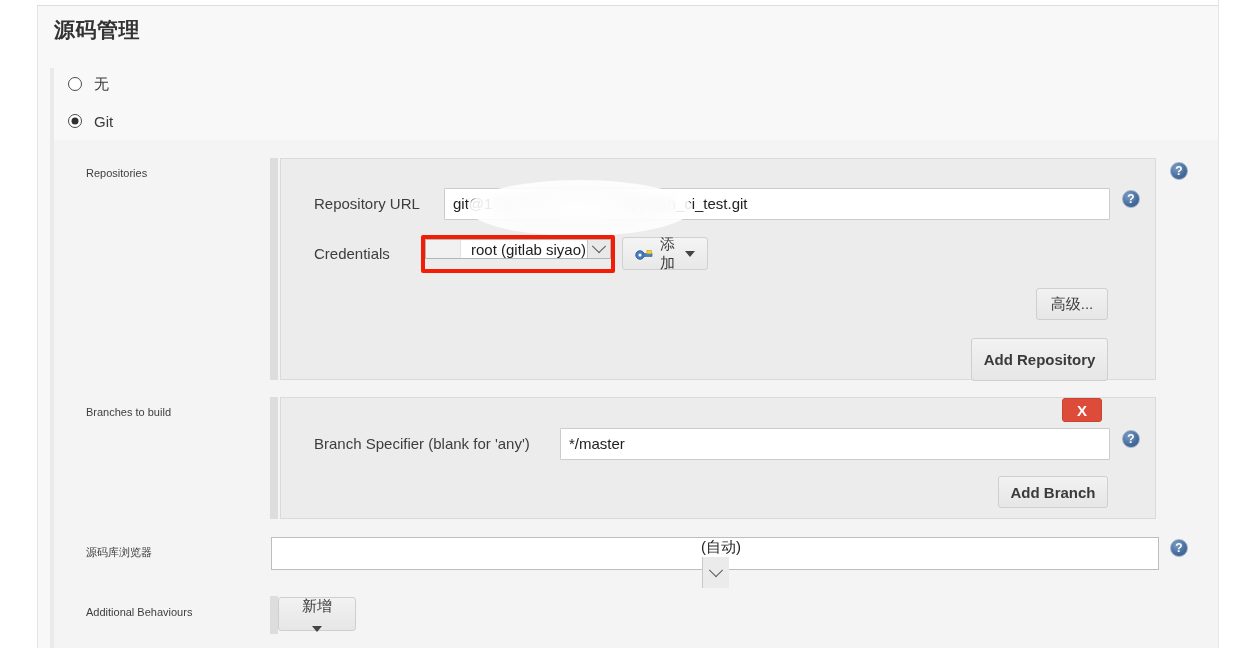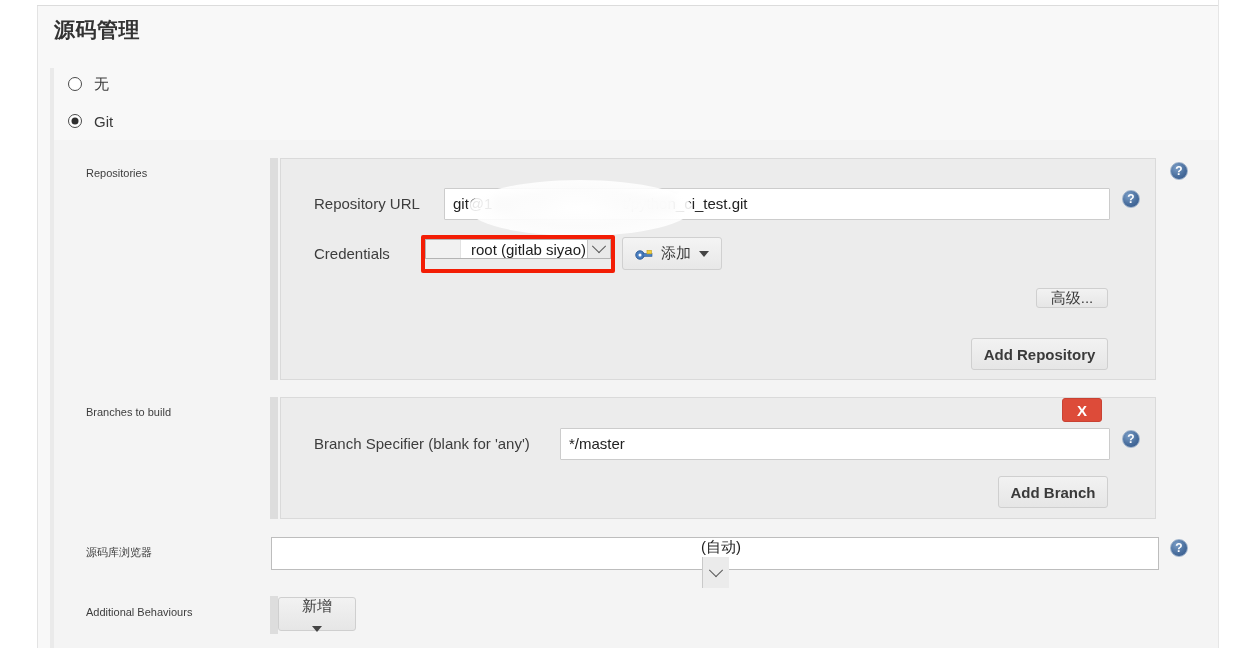--- a/index.html
+++ b/index.html
@@ -370,34 +370,34 @@
 
   <div class="sel" style="left:425px; top:239px; width:186px; height:20px;">
     <span class="sel-pad"></span>
     <span class="sel-text">root (gitlab siyao)</span>
     <span class="sel-arrow">
       <span class="chev"></span>
     </span>
   </div>
   <div class="hl-rect" style="left:421px; top:235px; width:194px; height:38px;"></div>
 
-  <div class="btn-add-cred" style="left:622px; top:237px; width:100px; height:33px;justify-content:space-between;">
+  <div class="btn-add-cred" style="left:622px; top:237px; width:86px; height:33px;">
     <svg class="key-icon" width="18" height="14" viewBox="0 0 18 14">
       <circle cx="5" cy="8" r="4.2" fill="#4a7fc1" stroke="#2e5c96" stroke-width="1"></circle>
       <circle cx="5" cy="8" r="1.5" fill="#ffffff"></circle>
       <rect x="8" y="6.6" width="9" height="2.8" fill="#4a7fc1" stroke="#2e5c96" stroke-width="0.6"></rect>
       <rect x="12" y="3.4" width="4.4" height="3.4" fill="#f2cf3c" stroke="#c9a822" stroke-width="0.7"></rect>
     </svg>
     <span>添加</span>
     <span class="caret-dn"></span>
   </div>
 
-  <div class="btn" style="left:1036px; top:288px; width:72px; height:20px;">高级...</div>
-
-  <div class="btn btn-bold" style="left:971px; top:338px; width:137px; height:32px;">Add Repository</div>
+  <div class="btn" style="left:1036px; top:288px; width:72px; height:32px;">高级...</div>
+
+  <div class="btn btn-bold" style="left:971px; top:338px; width:137px; height:43px;">Add Repository</div>
 
   <div class="help-icon" style="left:1122px; top:190px;">
     <span>?</span>
   </div>
   <div class="help-icon" style="left:1170px; top:162px;">
     <span>?</span>
   </div>
 
   <div class="frow-label" style="left:86px; top:406px;">Branches to build</div>
 

